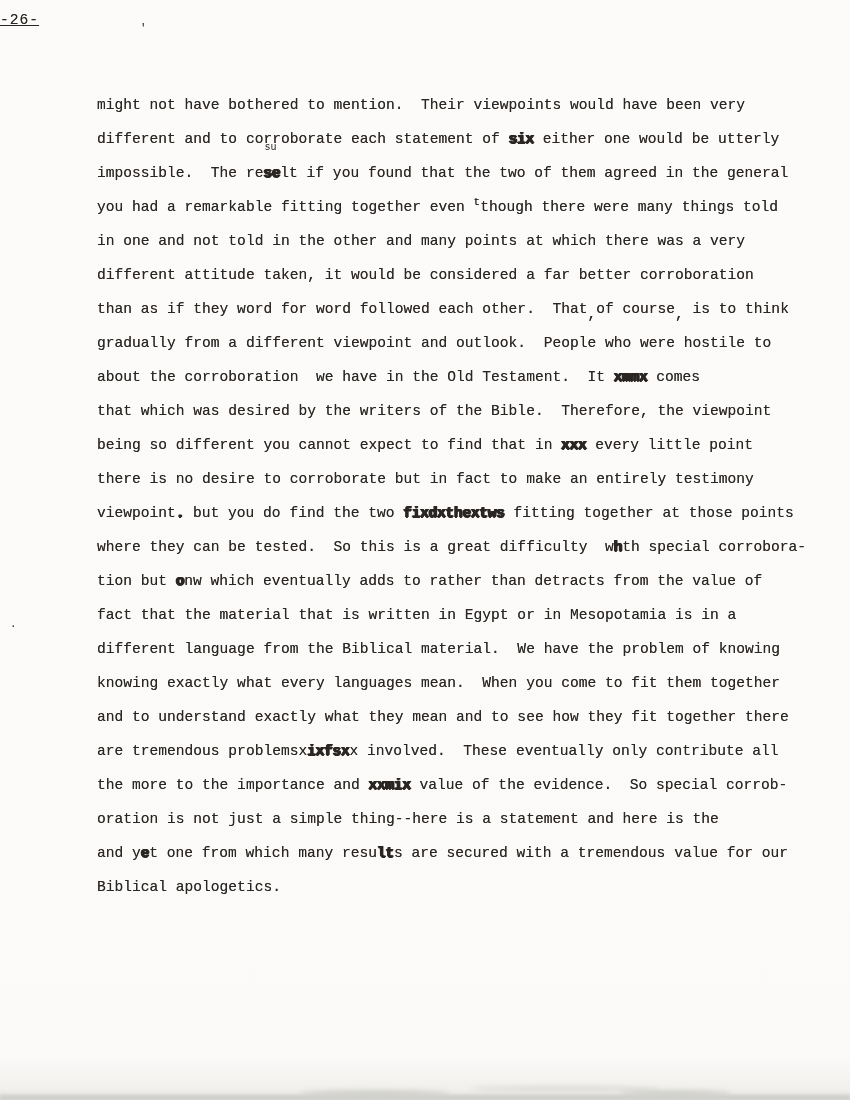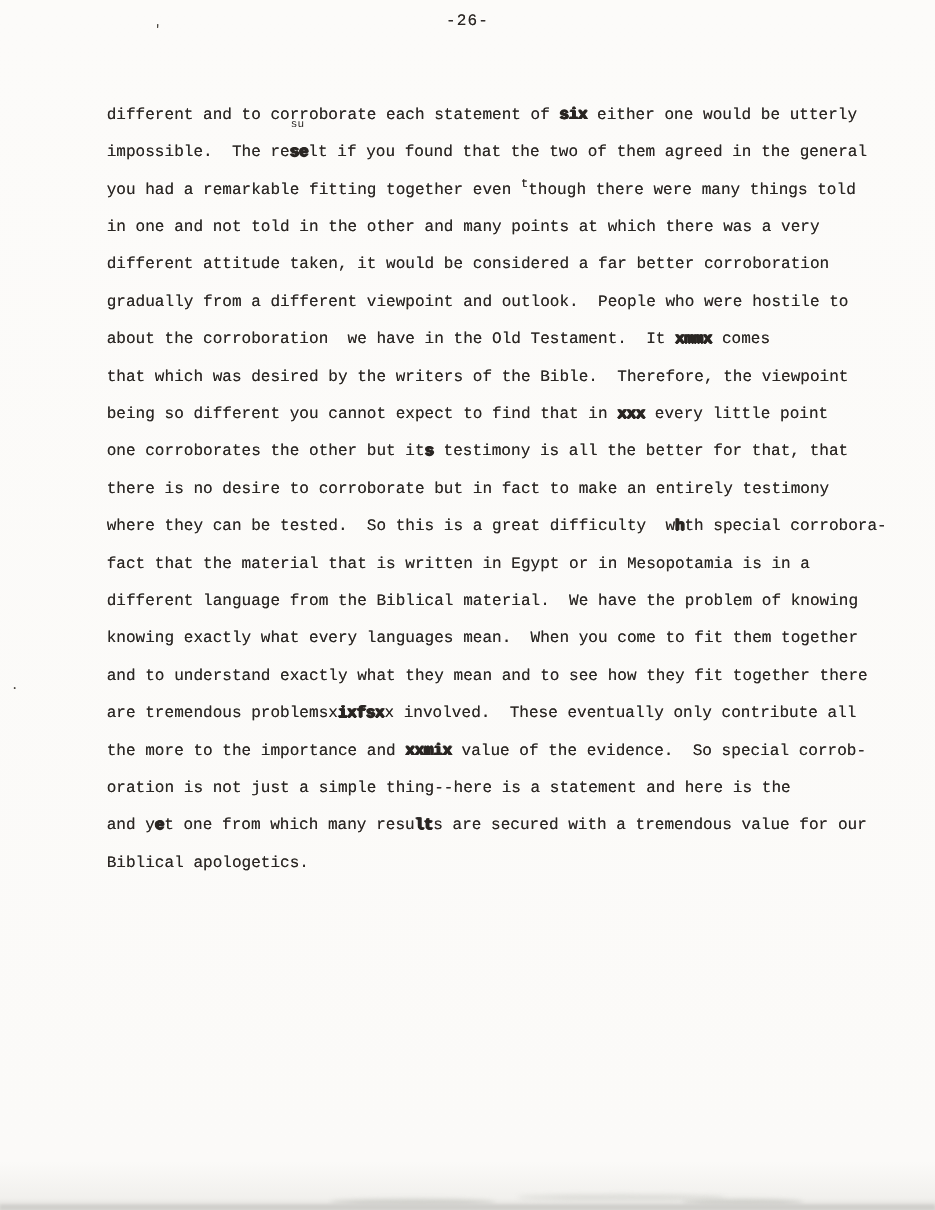--- a/index.html
+++ b/index.html
@@ -17,22 +17,23 @@
     font-family: "Liberation Mono", "DejaVu Sans Mono", monospace;
     font-size: 14.6px;
     color: #2a2623;
     text-shadow: 0 0 0.5px rgba(42, 38, 35, 0.65);
   }
   .pagenum {
     position: absolute;
     top: 12px;
     left: 0;
     right: 0;
-    text-align: center;
+    text-align: left;
     letter-spacing: 1px;
+    text-decoration: underline;
   }
   .body-text {
     position: absolute;
     top: 88px;
     left: 97px;
     width: 720px;
   }
   .tline {
     white-space: pre;
     height: 34px;
@@ -100,32 +101,35 @@
     filter: blur(1.5px);
   }
 </style>
 </head>
 <body>
 
 <div class="page">
   <div class="pagenum">-26-</div>
 
   <div class="body-text">
+      <div class="tline">might not have bothered to mention.  Their viewpoints would have been very</div>
       <div class="tline">different and to corroborate each statement of <span class="seg-x">six</span> either one would be utterly</div>
       <div class="tline">impossible.  The re<span class="corr"><span class="corr-above">su</span><span class="seg-x">se</span></span>lt if you found that the two of them agreed in the general</div>
       <div class="tline">you had a remarkable fitting together even <span class="seg-sup">t</span>though there were many things told</div>
       <div class="tline">in one and not told in the other and many points at which there was a very</div>
       <div class="tline">different attitude taken, it would be considered a far better corroboration</div>
+      <div class="tline">than as if they word for word followed each other.  That<span class="seg-low">,</span>of course<span class="seg-low">,</span> is to think</div>
       <div class="tline">gradually from a different viewpoint and outlook.  People who were hostile to</div>
       <div class="tline">about the corroboration  we have in the Old Testament.  It <span class="seg-x">xmmx</span> comes</div>
       <div class="tline">that which was desired by the writers of the Bible.  Therefore, the viewpoint</div>
       <div class="tline">being so different you cannot expect to find that in <span class="seg-x">xxx</span> every little point</div>
-      <div class="tline">one corroborates the other but it<span class="seg-x">s</span> testimony is all the better for that, that</div>
       <div class="tline">there is no desire to corroborate but in fact to make an entirely testimony</div>
+      <div class="tline">viewpoint<span class="seg-x">.</span> but you do find the two <span class="seg-x">fixdxthextws</span> fitting together at those points</div>
       <div class="tline">where they can be tested.  So this is a great difficulty  w<span class="seg-x">h</span>th special corrobora-</div>
+      <div class="tline">tion but <span class="seg-x">o</span>nw which eventually adds to rather than detracts from the value of</div>
       <div class="tline">fact that the material that is written in Egypt or in Mesopotamia is in a</div>
       <div class="tline">different language from the Biblical material.  We have the problem of knowing</div>
       <div class="tline">knowing exactly what every languages mean.  When you come to fit them together</div>
       <div class="tline">and to understand exactly what they mean and to see how they fit together there</div>
       <div class="tline">are tremendous problemsx<span class="seg-x">ixfsx</span>x involved.  These eventually only contribute all</div>
       <div class="tline">the more to the importance and <span class="seg-x">xxmix</span> value of the evidence.  So special corrob-</div>
       <div class="tline">oration is not just a simple thing--here is a statement and here is the</div>
       <div class="tline">and y<span class="seg-x">e</span>t one from which many resu<span class="seg-x">lt</span>s are secured with a tremendous value for our</div>
       <div class="tline">Biblical apologetics.</div>
     </div>

